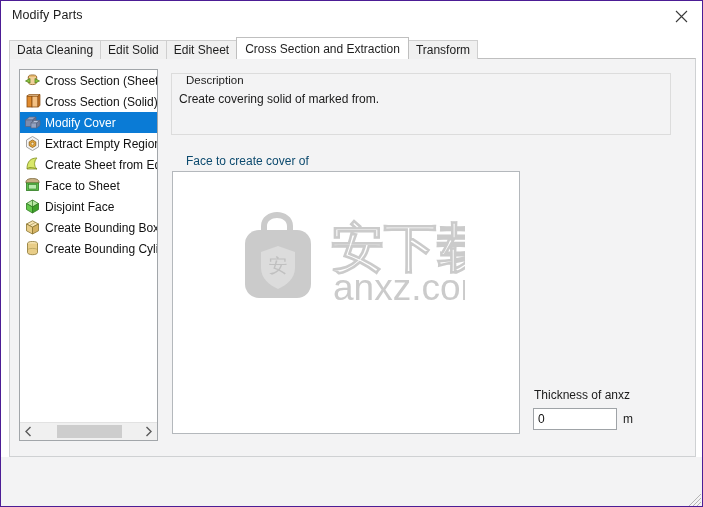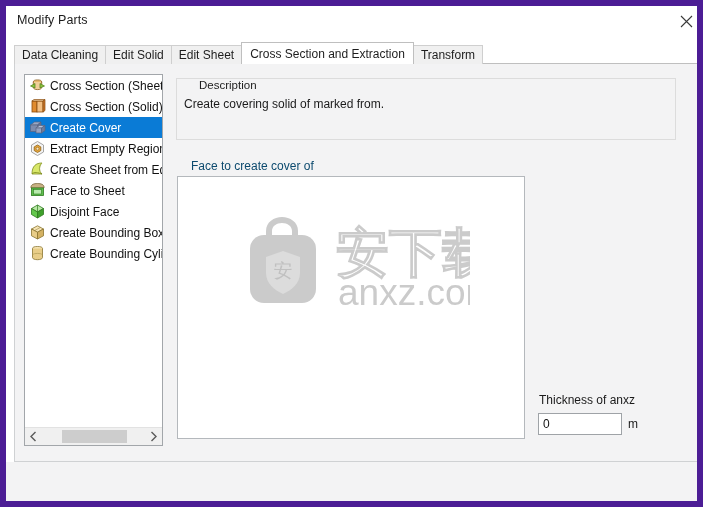--- a/index.html
+++ b/index.html
@@ -9,21 +9,21 @@
     overflow: hidden;
     font-family: "Liberation Sans", sans-serif;
     background: #ffffff;
   }
 
   
   #window {
     position: relative;
     width: 703px; height: 507px;
     background: #ffffff;
-    border: 6px solid #4c1d95;
+    border: 1px solid #4c1d95;
     overflow: hidden;
     padding-left: 20px;
   }
 
   
   #titlebar {
     position: absolute; left: 0; top: 0;
     width: 703px; height: 31px;
     background: #ffffff;
   }
@@ -146,21 +146,21 @@
   }
 
   
   #desc-group {
     position: absolute; left: 170px; top: 72px;
     width: 500px; height: 62px;
     border: 1px solid #dcdcdc;
     background: #f3f3f4;
   }
   #desc-legend {
-    position: absolute; left: 192px; top: 73px;
+    position: absolute; left: 184px; top: 73px;
     background: #f3f3f4;
     padding: 0 3px 0 1px;
     font-size: 11.5px;
     color: #1d1d1d;
     line-height: 12px;
   }
   #desc-text {
     position: absolute; left: 178px; top: 91px;
     font-size: 12px;
     color: #1b1b1b;
@@ -280,21 +280,21 @@
         <span class="li-icon">
           <svg class="li-icon" viewBox="0 0 17 17">
             <path d="M1.5 6 L5.5 3 L12 3 L8.5 6 Z" fill="#9aa7c4" stroke="#5a6480" stroke-width=".7"></path>
             <rect x="1.5" y="6" width="7" height="6.5" fill="#7e8cad" stroke="#5a6480" stroke-width=".7"></rect>
             <path d="M8.5 6 L12 3 L12 9.5 L8.5 12.5 Z" fill="#64708f" stroke="#5a6480" stroke-width=".7"></path>
             <path d="M7 9 L10.5 6.5 L16 6.5 L12.5 9 Z" fill="#b7c2da" stroke="#5a6480" stroke-width=".7"></path>
             <rect x="7" y="9" width="5.5" height="5" fill="#96a3c1" stroke="#5a6480" stroke-width=".7"></rect>
             <path d="M12.5 9 L16 6.5 L16 11.5 L12.5 14 Z" fill="#6f7c9c" stroke="#5a6480" stroke-width=".7"></path>
           </svg>
         </span>
-        <span class="li-label">Create Cover</span>
+        <span class="li-label">Modify Cover</span>
       </div>
 
       <div class="list-item">
         <span class="li-icon">
           <svg class="li-icon" viewBox="0 0 17 17">
             <path d="M8.5 1.5 L14.5 5 L14.5 12 L8.5 15.5 L2.5 12 L2.5 5 Z" fill="#f4f4f4" stroke="#9b9b9b" stroke-width=".9"></path>
             <path d="M8.5 5 L11.8 6.9 L11.8 10.6 L8.5 12.5 L5.2 10.6 L5.2 6.9 Z" fill="#e8a93c" stroke="#8a5d15" stroke-width=".8"></path>
             <circle cx="8.5" cy="8.7" r="1.5" fill="#fae6bd" stroke="#8a5d15" stroke-width=".6"></circle>
           </svg>
         </span>

